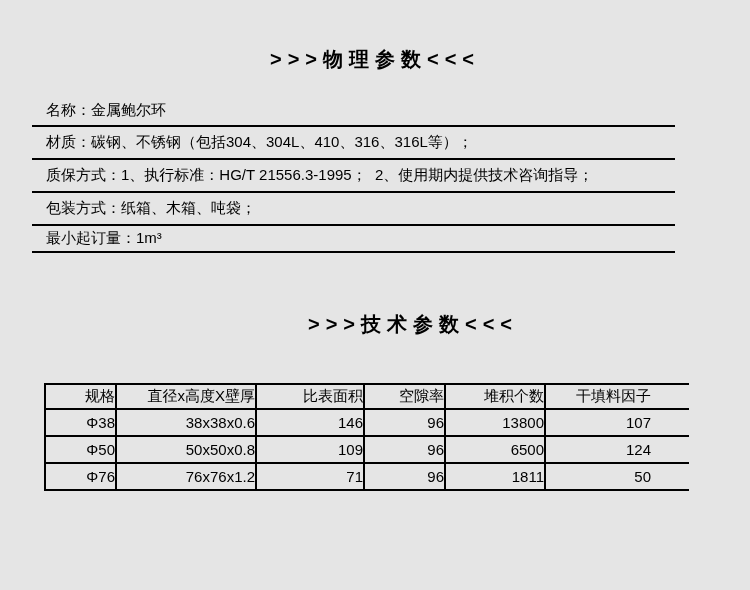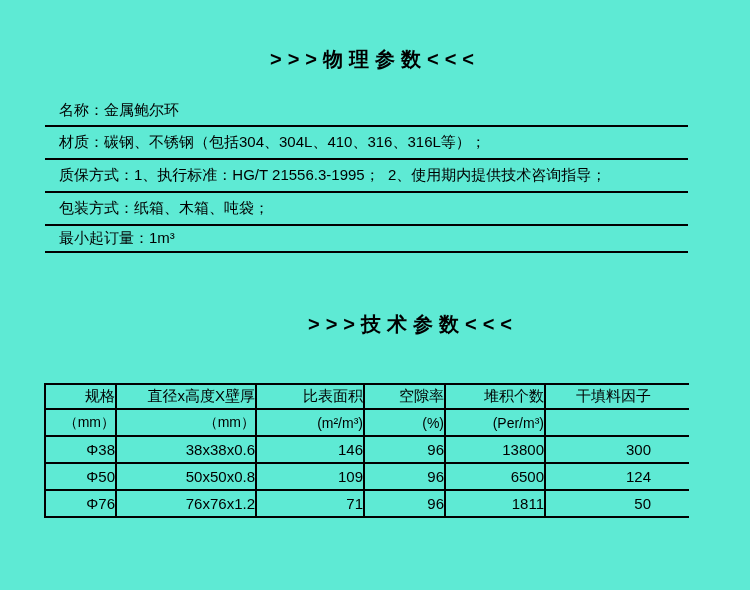--- a/index.html
+++ b/index.html
@@ -5,36 +5,36 @@
   * { margin: 0; padding: 0; box-sizing: border-box; }
   html, body { background: #ffffff; }
   body {
     width: 750px; height: 590px;
     font-family: "Liberation Sans", sans-serif;
     color: #000000;
   }
   #page {
     position: relative;
     width: 750px; height: 590px;
-    background: #5eead4;
+    background: #e5e5e5;
     overflow: hidden;
   }
   .sec-title {
     position: absolute; left: 0; width: 750px;
     text-align: center;
     font-size: 20px; font-weight: bold;
     letter-spacing: 6px;
     white-space: pre;
   }
   .t1 { top: 46px; }
   .t2 { top: 311px; margin-left: 38px; }
 
   .plist {
     position: absolute;
-    top: 95px; left: 45px; width: 643px;
+    top: 95px; left: 32px; width: 643px;
   }
   .prow {
     height: 33px;
     border-bottom: 2px solid #000;
     display: flex; align-items: center;
     padding-left: 14px;
     font-size: 15px;
   }
   .prow:first-child { height: 32px; }
   .prow:last-child  { height: 27px; }
@@ -106,35 +106,27 @@
     </colgroup>
     <tbody>
       <tr class="hdr">
         <th>规格</th>
         <th>直径x高度X壁厚</th>
         <th>比表面积</th>
         <th>空隙率</th>
         <th>堆积个数</th>
         <th>干填料因子</th>
       </tr>
-      <tr class="units">
-        <td>（mm）</td>
-        <td>（mm）</td>
-        <td>(m²/m³)</td>
-        <td>(%)</td>
-        <td>(Per/m³)</td>
-        <td></td>
-      </tr>
       <tr>
         <td>Φ38</td>
         <td>38x38x0.6</td>
         <td>146</td>
         <td>96</td>
         <td>13800</td>
-        <td>300</td>
+        <td>107</td>
       </tr>
       <tr>
         <td>Φ50</td>
         <td>50x50x0.8</td>
         <td>109</td>
         <td>96</td>
         <td>6500</td>
         <td>124</td>
       </tr>
       <tr>

